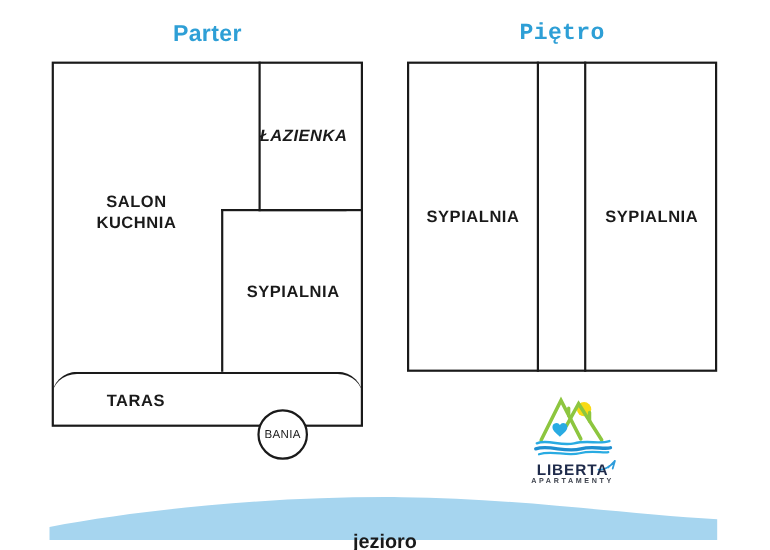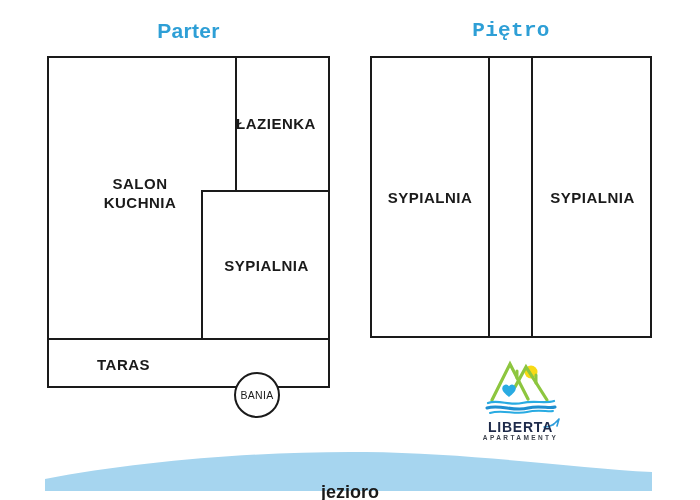--- a/index.html
+++ b/index.html
@@ -13,29 +13,29 @@
     text-align:center;font-size:21px;font-weight:bold;letter-spacing:.3px;
     color:var(--title-blue,#2e9fd6);
   }
   .floor-title.parter{left:47px;width:283px;}
   .floor-title.pietro{left:370px;width:282px;font-family:Liberation Mono, monospace;}
   
   .wall-box{position:absolute;box-sizing:border-box;border:2px solid var(--wall,#1a1a1a);background:transparent;}
   .outer-parter{left:47px;top:56px;width:283px;height:332px;}
   .outer-pietro{left:370px;top:56px;width:282px;height:282px;}
   .room{position:absolute;box-sizing:border-box;display:flex;align-items:center;justify-content:center;}
-  .room-lazienka{left:235px;top:56px;width:80px;height:136px;border-left:2px solid var(--wall);border-bottom:2px solid var(--wall);}
+  .room-lazienka{left:235px;top:56px;width:80px;height:136px;border-left:2px solid var(--wall);border-bottom:2px solid var(--wall);font-style:italic;}
   .room-sypialnia-parter{left:201px;top:190px;width:129px;height:148px;border-left:2px solid var(--wall);border-top:2px solid var(--wall);}
-  .room-taras{left:47px;top:338px;width:283px;height:50px;border-top:2px solid var(--wall);justify-content:flex-start;}
+  .room-taras{left:47px;top:338px;width:283px;height:50px;border-top:2px solid var(--wall);justify-content:flex-start;border-radius:23px;}
   .room-taras .room-label{margin-left:50px;}
   .room-label{
     font-size:15px;font-weight:bold;letter-spacing:.5px;color:var(--label,#1a1a1a);
     text-align:center;line-height:19px;white-space:pre-line;
   }
-  .salon-label{position:absolute;left:47px;top:174px;width:154px;text-align:center;padding-left:16px;}
+  .salon-label{position:absolute;left:47px;top:174px;width:154px;text-align:center;}
   .vline{position:absolute;width:2px;top:56px;height:282px;background:var(--wall,#1a1a1a);}
   .vline.v1{left:488px;}
   .vline.v2{left:531px;}
   .pietro-room-label{position:absolute;top:56px;height:282px;display:flex;align-items:center;justify-content:center;}
   .pietro-room-label.left{left:372px;width:116px;}
   .pietro-room-label.right{left:533px;width:119px;}
   
   .bania{
     position:absolute;left:234px;top:372px;width:46px;height:46px;border-radius:50%;
     box-sizing:border-box;border:2px solid var(--wall,#1a1a1a);background:#fff;z-index:6;

